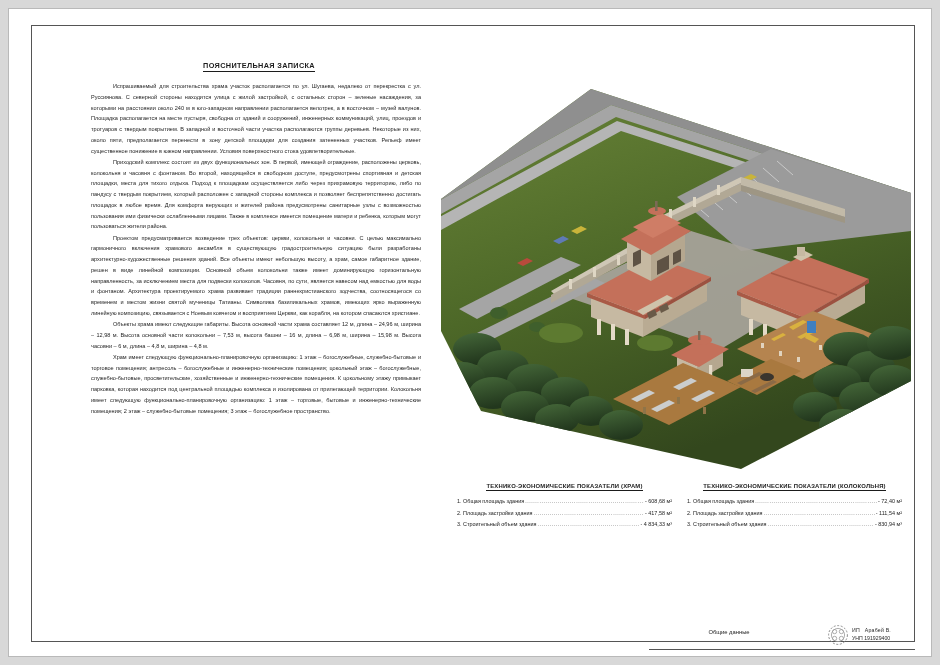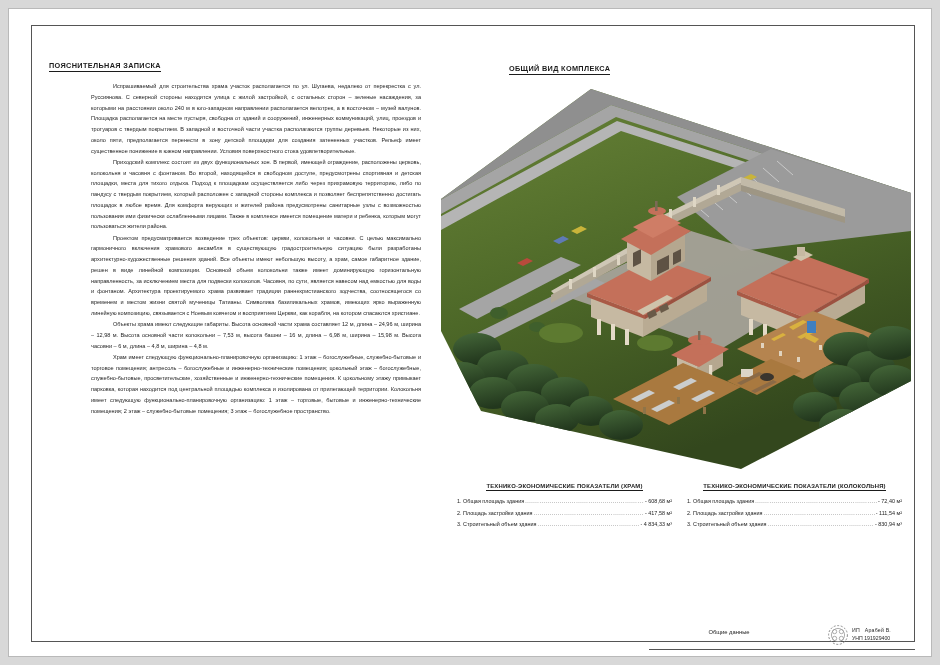--- a/index.html
+++ b/index.html
@@ -11,21 +11,21 @@
   .sheet{
     position:absolute;left:8px;top:8px;width:924px;height:649px;
     background:#ffffff;border:1px solid #b9b9b9;box-sizing:border-box;
   }
   .frame{
     position:absolute;left:22px;top:16px;width:884px;height:617px;
     border:1.4px solid #555;box-sizing:border-box;
   }
   
   .col-title{
-    position:absolute;font-size:7.3px;font-weight:bold;
+    position:absolute;text-align:center;font-size:7.3px;font-weight:bold;
     letter-spacing:.35px;color:#1c1c1c;
   }
   .col-title span{border-bottom:1px solid #1c1c1c;padding-bottom:1px;}
   #note-title{left:40px;top:52px;width:420px;}
   #render-title{left:500px;top:55px;width:420px;}
 
   
   .note{
     position:absolute;left:82px;top:72px;width:330px;
   }
@@ -87,23 +87,20 @@
   }
 </style>
 </head>
 <body>
 
 <div class="sheet">
   <div class="frame"></div>
 
   <div class="col-title" id="note-title">
     <span>ПОЯСНИТЕЛЬНАЯ ЗАПИСКА</span>
-  </div>
-  <div class="col-title" id="render-title">
-    <span>ОБЩИЙ ВИД КОМПЛЕКСА</span>
   </div>
 
   <div class="note" id="note-body">
       <p>Испрашиваемый для строительства храма участок располагается по ул. Шугаева, недалеко от перекрестка с ул. Руссиянова. С северной стороны находится улица с жилой застройкой, с остальных сторон – зеленые насаждения, за которыми на расстоянии около 240 м в юго-западном направлении располагается велотрек, а в восточном – музей валунов. Площадка располагается на месте пустыря, свободна от зданий и сооружений, инженерных коммуникаций, улиц, проездов и тротуаров с твердым покрытием. В западной и восточной части участка располагаются группы деревьев. Некоторые из них, около пяти, предполагается перенести в зону детской площадки для создания затененных участков. Рельеф имеет существенное понижение в южном направлении. Условия поверхностного стока удовлетворительные.</p>
       <p>Приходский комплекс состоит из двух функциональных зон. В первой, имеющей ограждение, расположены церковь, колокольня и часовня с фонтаном. Во второй, находящейся в свободном доступе, предусмотрены спортивная и детская площадки, места для тихого отдыха. Подход к площадкам осуществляется либо через прихрамовую территорию, либо по пандусу с твердым покрытием, который расположен с западной стороны комплекса и позволяет беспрепятственно достигать площадок в любое время. Для комфорта верующих и жителей района предусмотрены санитарные узлы с возможностью пользования ими физически ослабленными лицами. Также в комплексе имеется помещение матери и ребенка, которым могут пользоваться жители района.</p>
       <p>Проектом предусматривается возведение трех объектов: церкви, колокольни и часовни. С целью максимально гармоничного включения храмового ансамбля в существующую градостроительную ситуацию были разработаны архитектурно-художественные решения зданий. Все объекты имеют небольшую высоту, а храм, самое габаритное здание, решен в виде линейной композиции. Основной объем колокольни также имеет доминирующую горизонтальную направленность, за исключением места для подвески колоколов. Часовня, по сути, является навесом над емкостью для воды и фонтаном. Архитектура проектируемого храма развивает традиции раннехристианского зодчества, соотносящегося со временем и местом жизни святой мученицы Татианы. Символика базиликальных храмов, имеющих ярко выраженную линейную композицию, связывается с Ноевым ковчегом и восприятием Церкви, как корабля, на котором спасаются христиане.</p>
       <p>Объекты храма имеют следующие габариты. Высота основной части храма составляет 12 м, длина – 24,96 м, ширина – 12,98 м. Высота основной части колокольни – 7,53 м, высота башни – 16 м, длина – 6,98 м, ширина – 15,98 м. Высота часовни – 6 м, длина – 4,8 м, ширина – 4,8 м.</p>
       <p>Храм имеет следующую функционально-планировочную организацию: 1 этаж – богослужебные, служебно-бытовые и торговое помещения; антресоль – богослужебные и инженерно-технические помещения; цокольный этаж – богослужебные, служебно-бытовые, просветительские, хозяйственные и инженерно-технические помещения. К цокольному этажу примыкает парковка, которая находится под центральной площадью комплекса и изолирована от прилегающей территории. Колокольня имеет следующую функционально-планировочную организацию: 1 этаж – торговые, бытовые и инженерно-технические помещения; 2 этаж – служебно-бытовые помещения; 3 этаж – богослужебное пространство.</p>
     </div>
 

